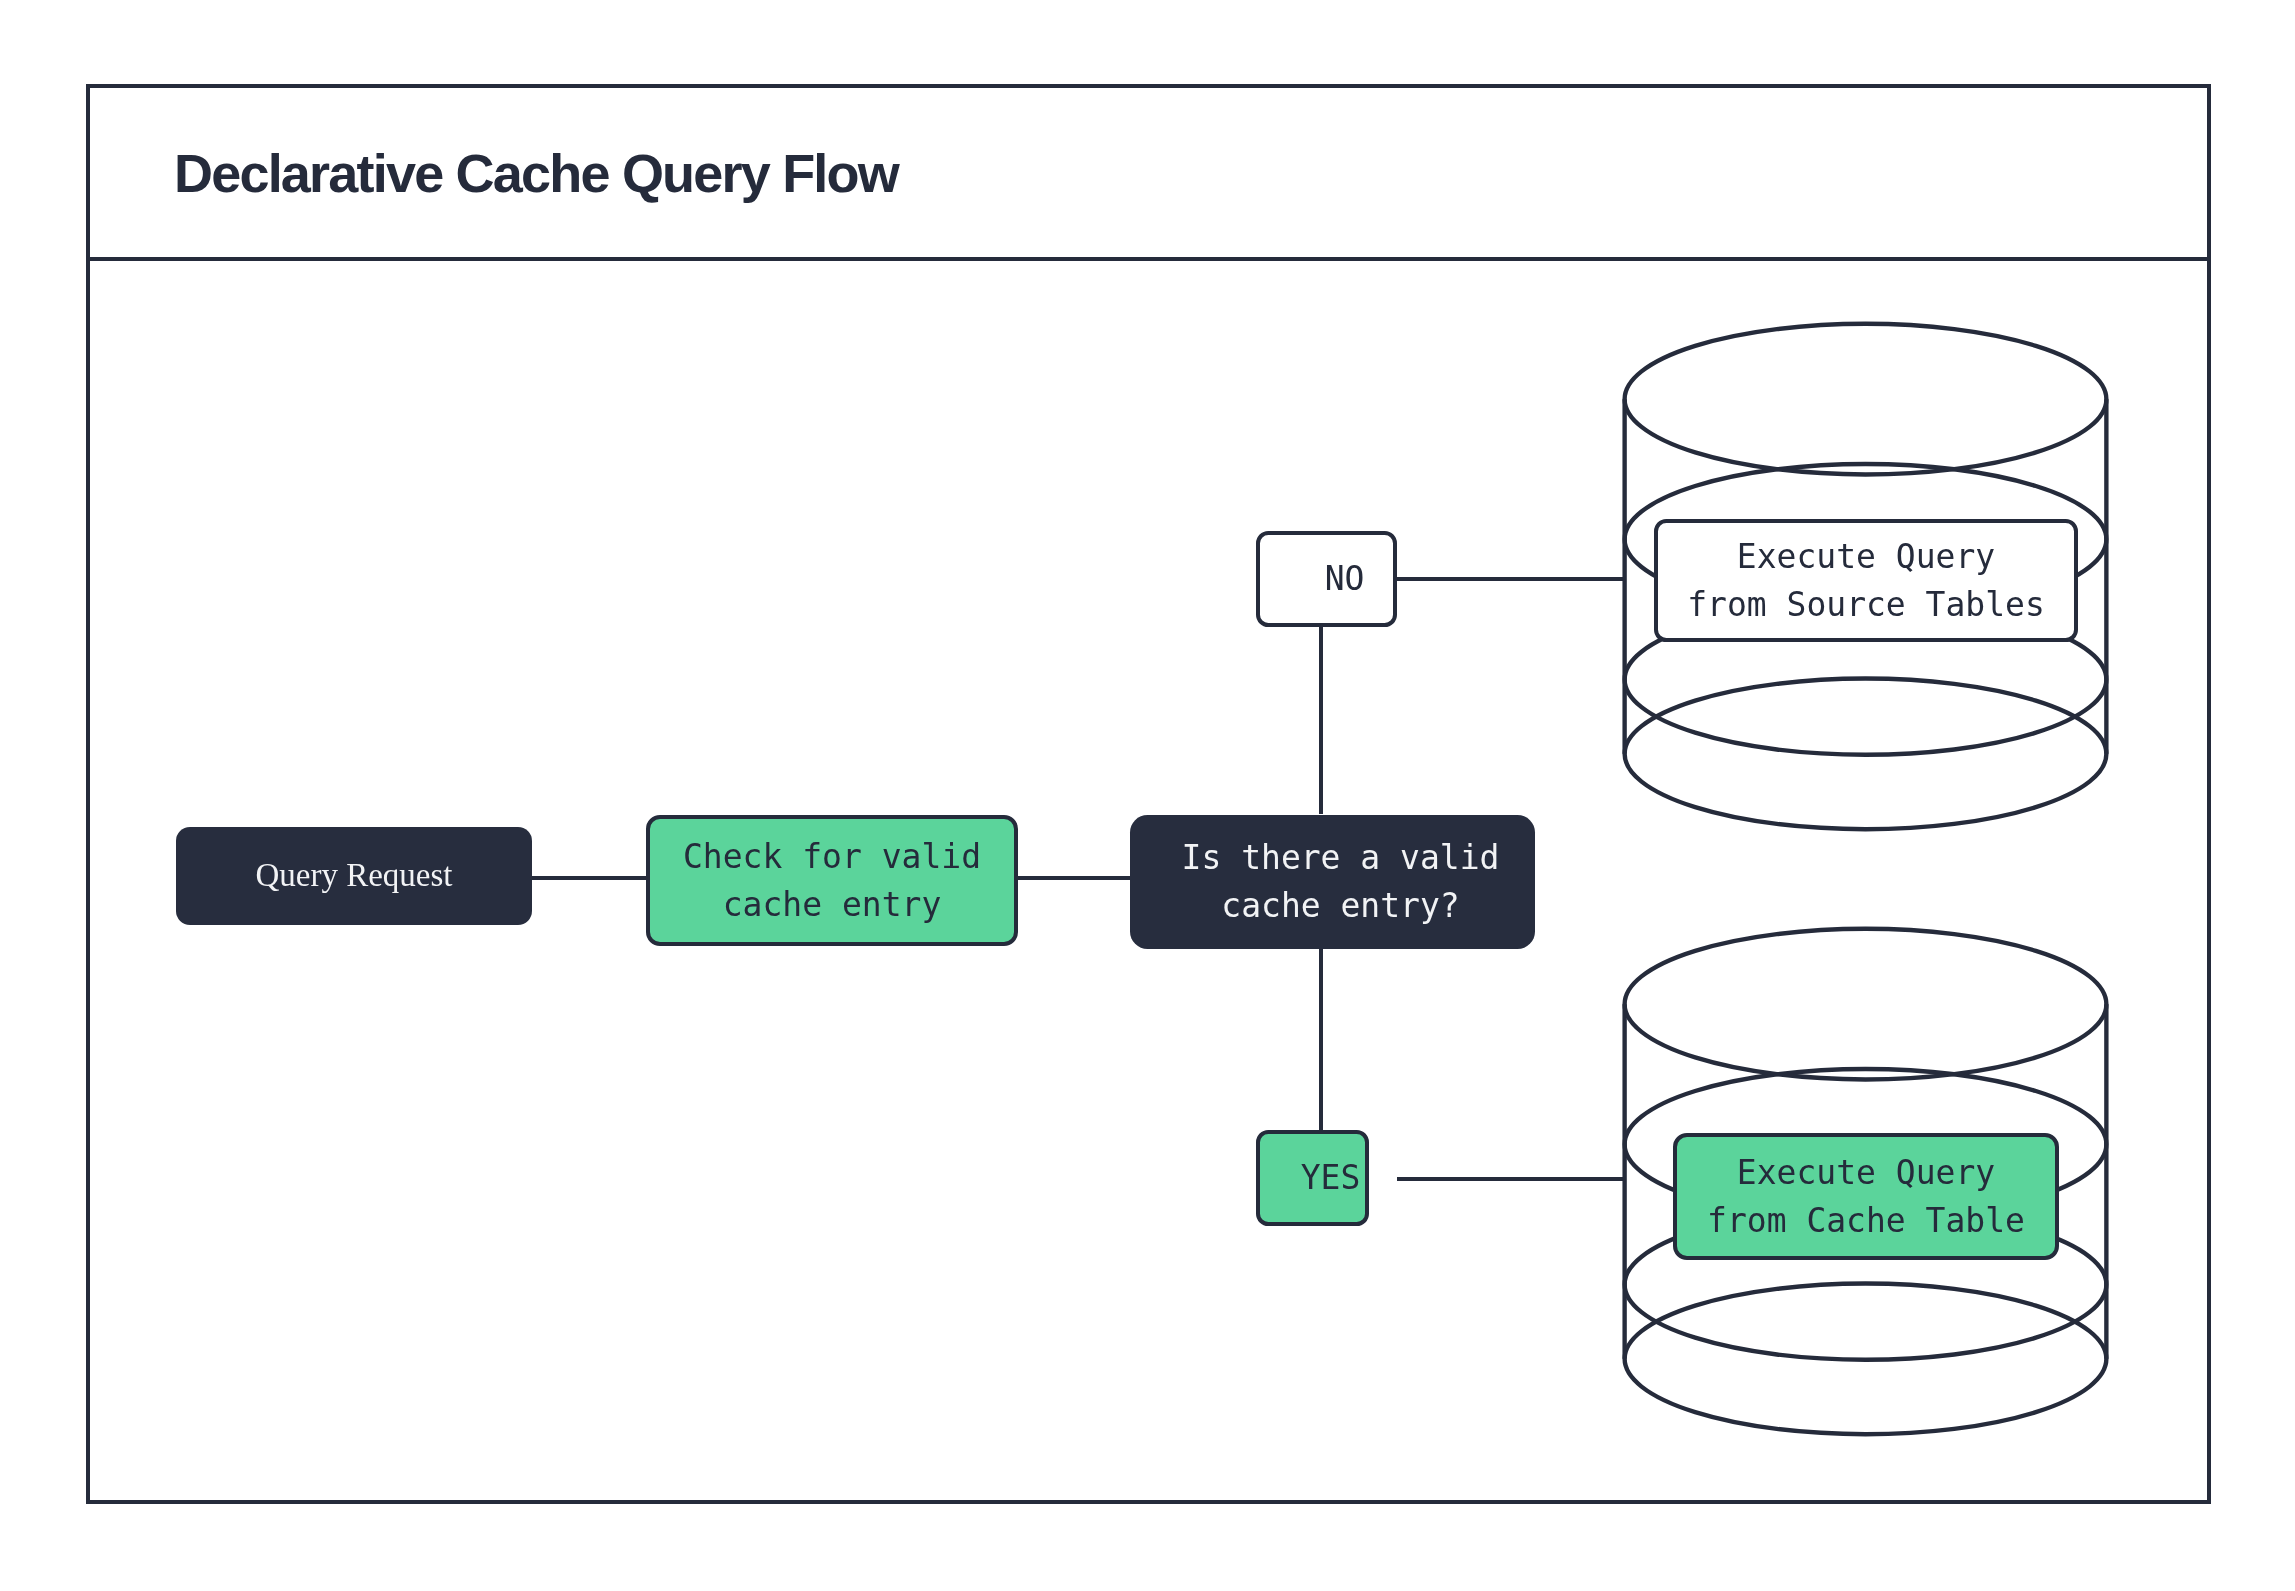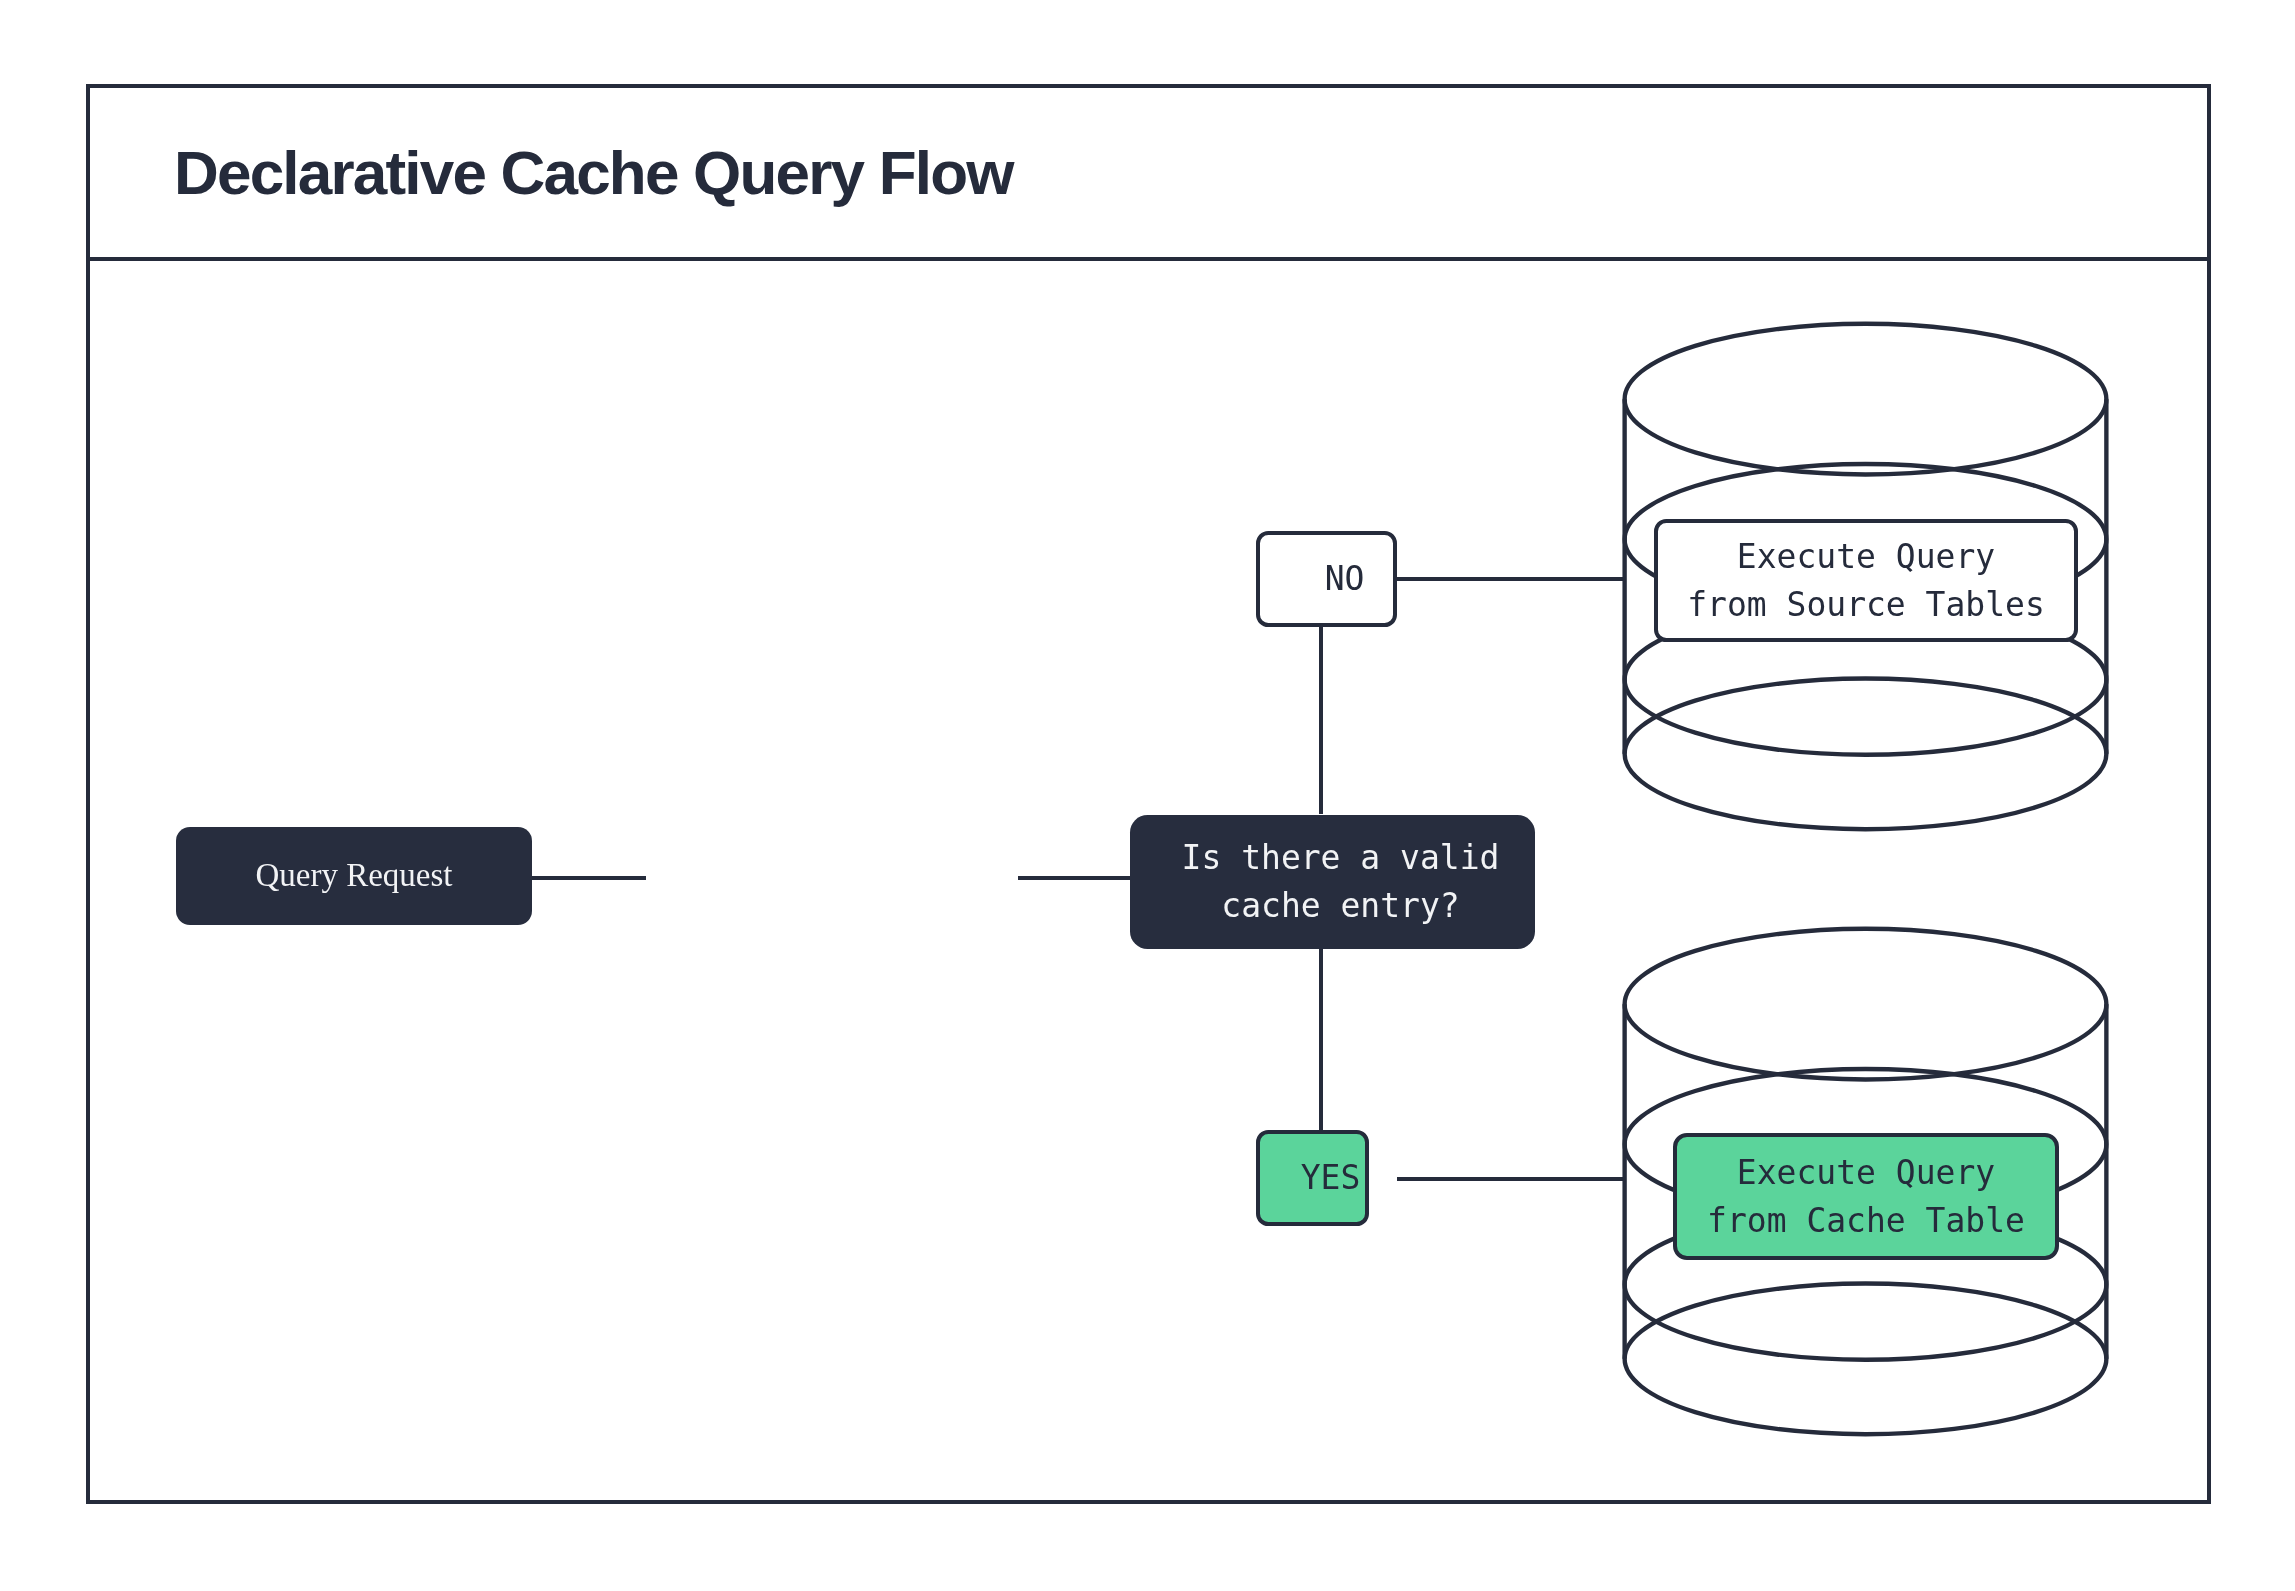--- a/index.html
+++ b/index.html
@@ -33,21 +33,21 @@
     top: 0;
     width: 100%;
     height: 173px;
     border-bottom: 4.4px solid #252b3b;
     box-sizing: border-box;
     display: flex;
     align-items: center;
   }
   #page-title {
     margin-left: 84px;
-    font-size: 62px;
+    font-size: 54px;
     font-weight: 700;
     letter-spacing: -1.8px;
     color: #252b3b;
     white-space: nowrap;
   }
   .node {
     position: absolute;
     box-sizing: border-box;
     display: flex;
     align-items: center;
@@ -126,20 +126,22 @@
       <line x1="553" y1="90" x2="553" y2="495"></line>
       <ellipse cx="278" cy="495" rx="275" ry="86"></ellipse>
       <ellipse cx="278" cy="410" rx="275" ry="86"></ellipse>
       <ellipse cx="278" cy="250" rx="275" ry="86"></ellipse>
       <ellipse cx="278" cy="90" rx="275" ry="86"></ellipse>
     </svg>
   </div>
 
   <div class="node dark" style="left:176px; top:827px; width:356px; height:98px;font-family:Liberation Serif, serif;">Query Request</div>
 
+  <div class="node green" style="left:646px; top:815px; width:372px; height:131px;">Check for valid
+cache entry</div>
 
   <div class="node dark" style="left:1130px; top:815px; width:405px; height:134px; border-radius:17.5px;padding-left:16px;">Is there a valid
 cache entry?</div>
 
   <div class="node white small" style="left:1256px; top:531px; width:141px; height:96px;">NO</div>
 
   <div class="node green small" style="left:1256px; top:1130px; width:113px; height:96px;">YES</div>
 
   <div class="node white" style="left:1654px; top:519px; width:424px; height:123px;">Execute Query
 from Source Tables</div>

